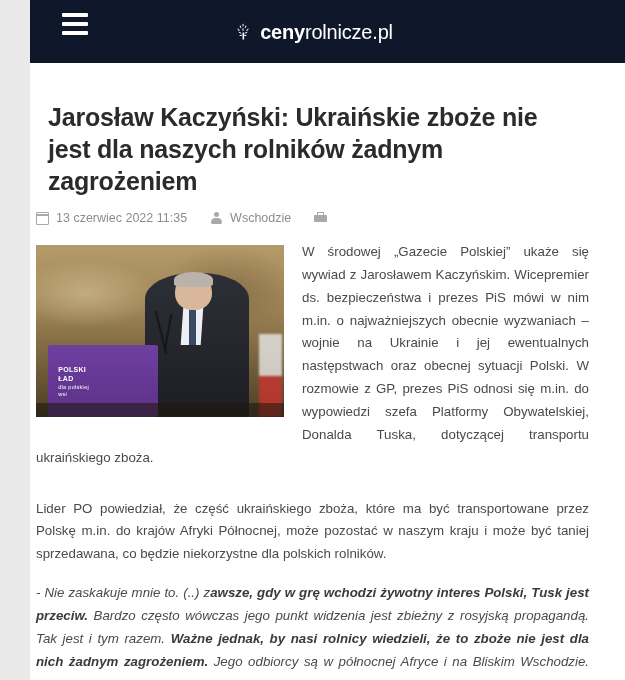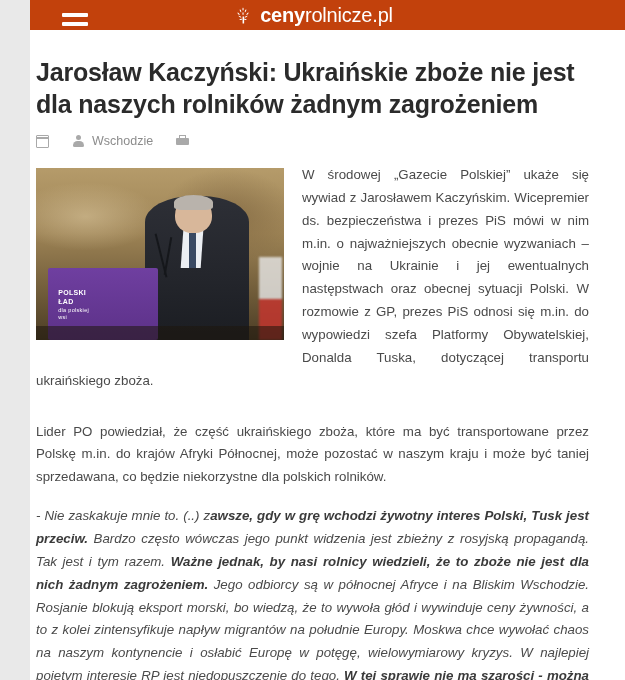--- a/index.html
+++ b/index.html
@@ -15,22 +15,22 @@
   }
   .page {
     position: relative;
     width: 625px;
     height: 680px;
     background: #ffffff;
   }
   
   .topbar {
     position: relative;
-    height: 30px;
-    background: #c2410c;
+    height: 63px;
+    background: #0f172a;
     display: flex;
     align-items: center;
   }
   .left-rail {
     position: absolute;
     left: 0;
     top: 0;
     width: 30px;
     height: 680px;
     background: #e9e9e9;
@@ -78,21 +78,21 @@
   .brand-text .thin {
     font-weight: normal;
   }
   
   .content {
     position: relative;
     padding: 26px 36px 0 36px;
     box-sizing: border-box;
   }
   h1.title {
-    margin: 0;
+    margin: 12px;
     font-size: 25px;
     line-height: 1.28;
     color: #2b2b2b;
     font-weight: bold;
     letter-spacing: -0.2px;
   }
   .meta {
     margin-top: 14px;
     display: flex;
     align-items: center;
@@ -361,20 +361,21 @@
       <span class="brand-text"><b>ceny</b><span class="thin">rolnicze</span><span class="thin">.pl</span></span>
     </div>
   </div>
 
   <div class="content">
 
     <h1 class="title">Jarosław Kaczyński: Ukraińskie zboże nie jest dla naszych rolników żadnym zagrożeniem</h1>
 
     <div class="meta">
       <span class="meta-icon icon-cal"></span>
+      <span>13 czerwiec 2022 11:35</span>
       <span class="sep"></span>
       <span class="meta-icon icon-person"></span>
       <span>Wschodzie</span>
       <span class="sep"></span>
       <span class="meta-icon icon-print"></span>
     </div>
 
     <div class="body-wrap">
 
       <figure class="figure">

